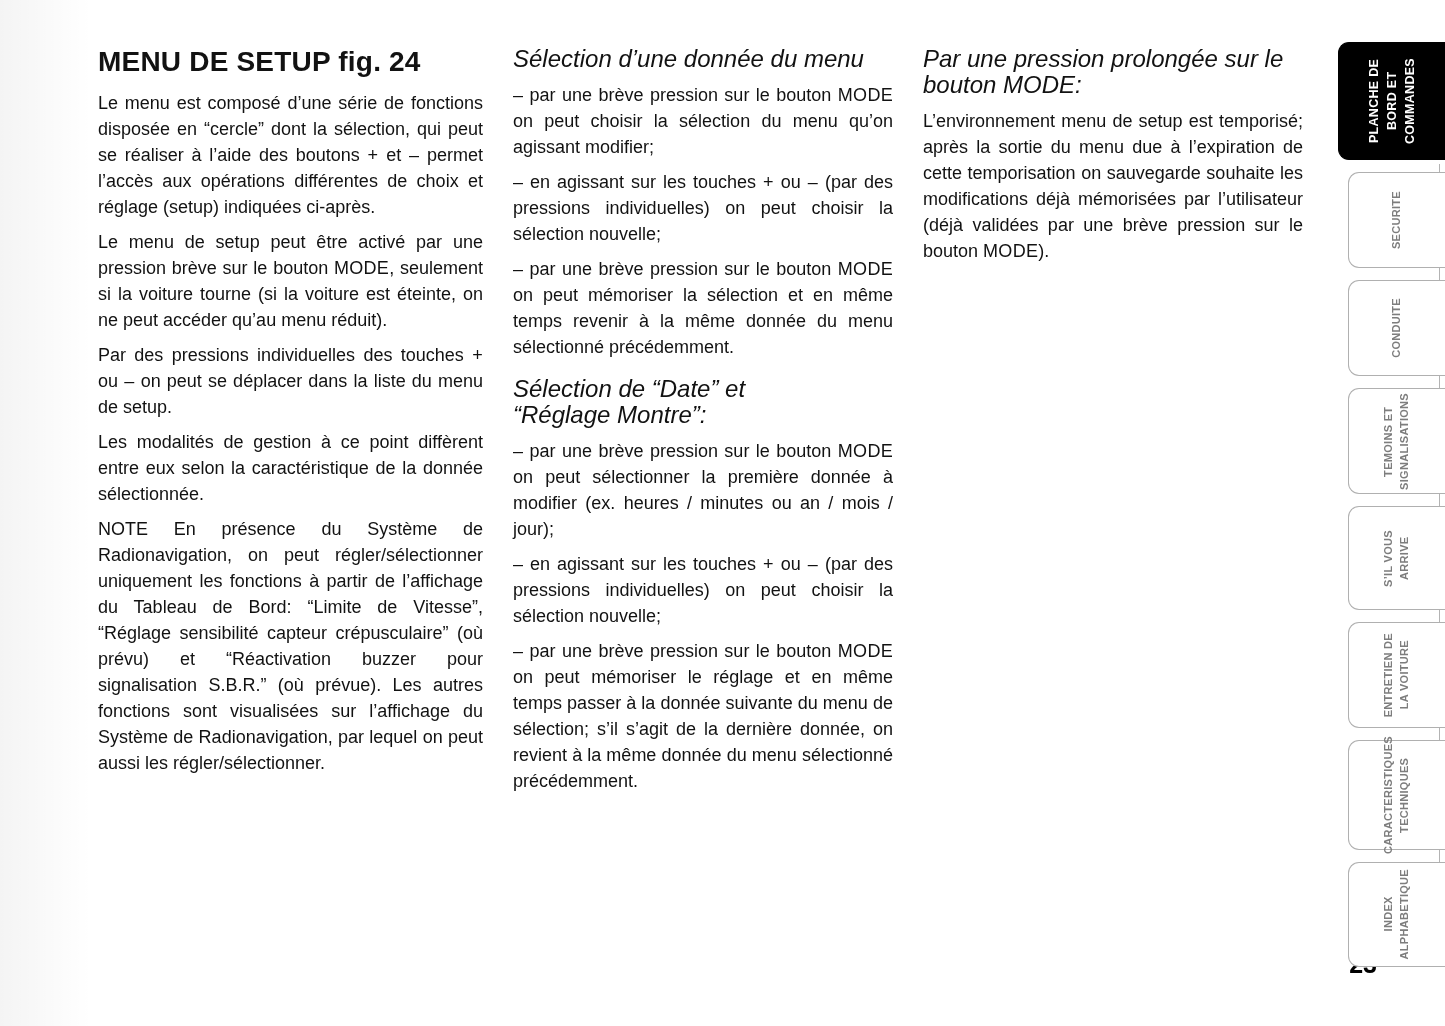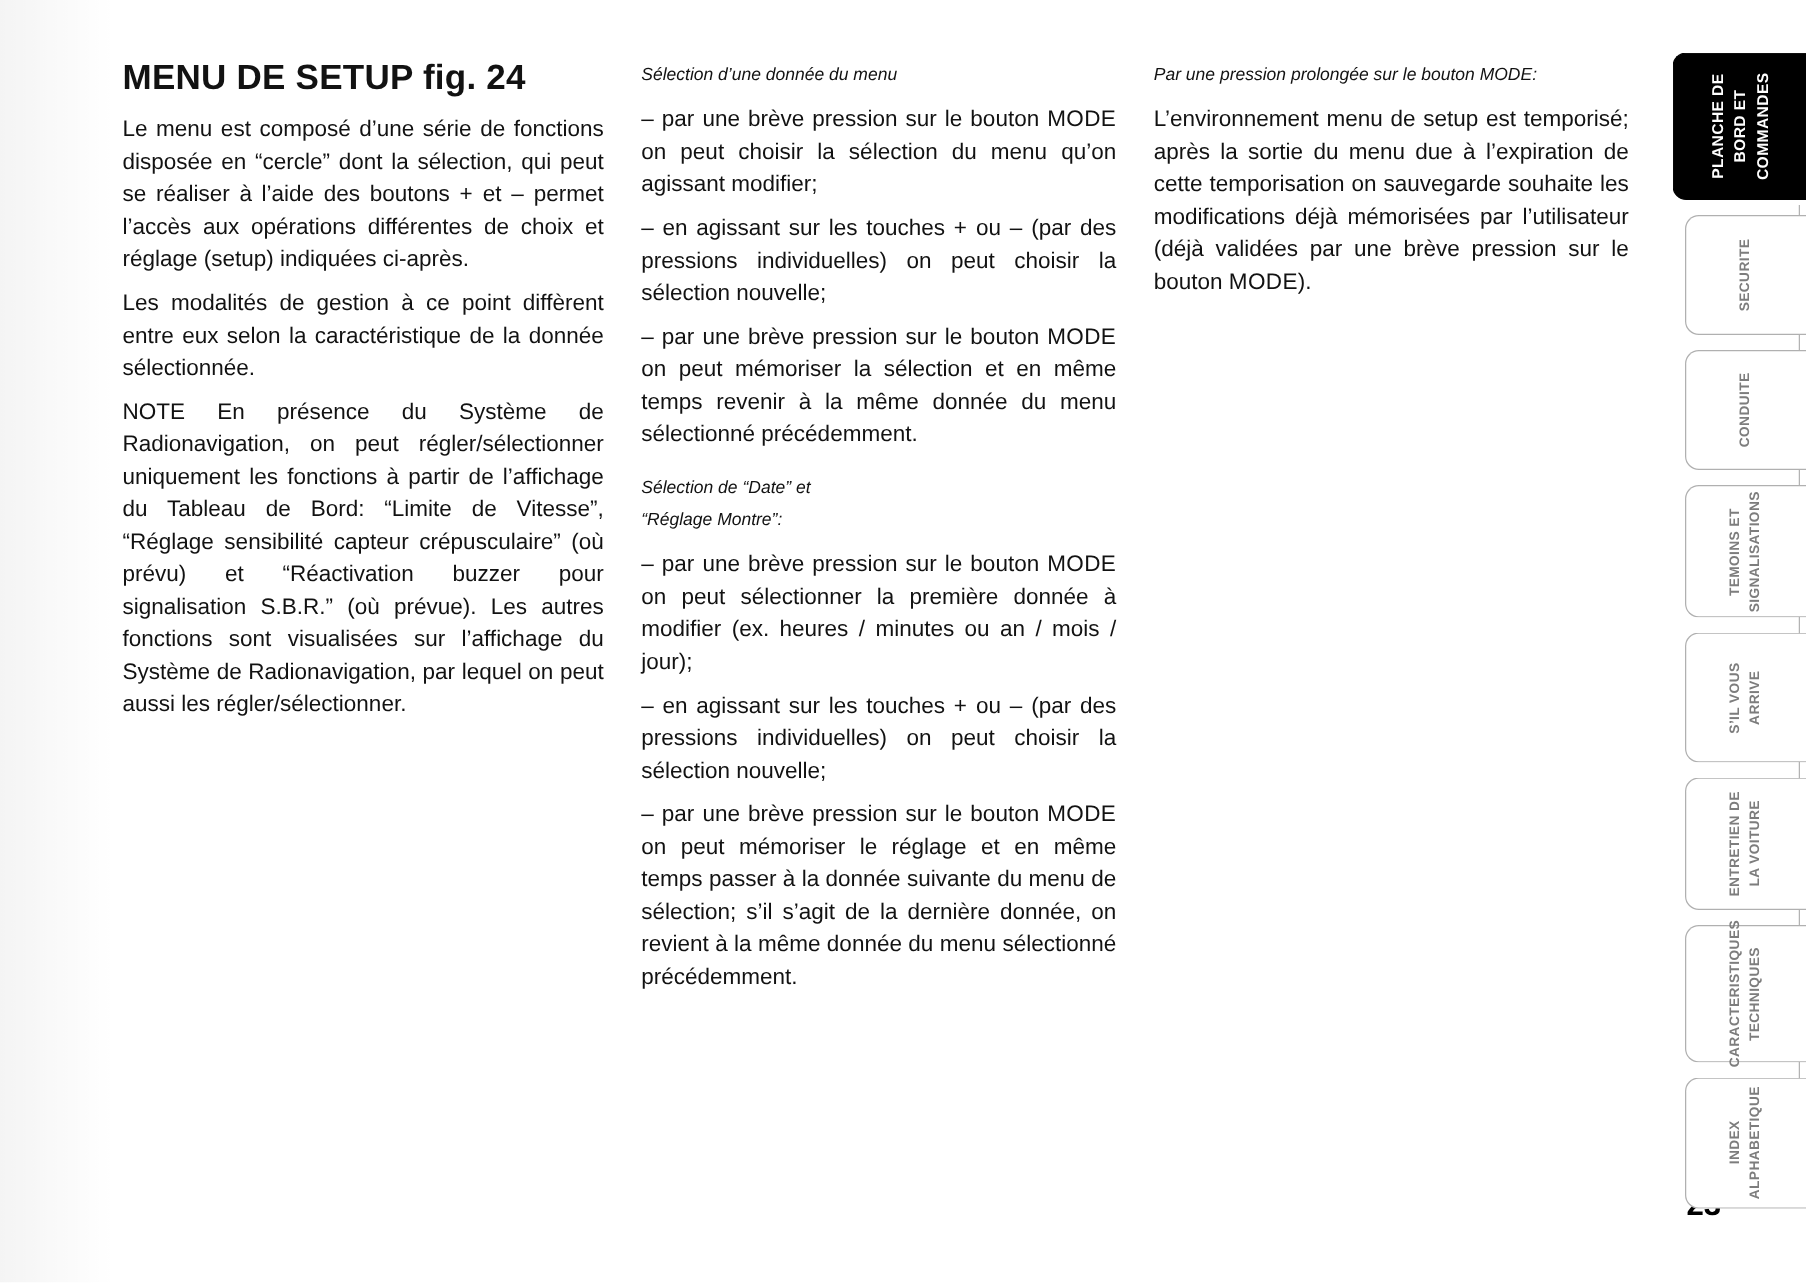--- a/index.html
+++ b/index.html
@@ -20,21 +20,21 @@
   .col{width:385px;}
   .col-2,.col-3{width:380px;}
   .col p{
     font-size:18px;line-height:26px;text-align:justify;
     margin:0 0 9px 0;
   }
   .title{
     font-size:28px;font-weight:bold;margin:2px 0 12px 0;letter-spacing:0.2px;
   }
   .ih{
-    font-style:italic;font-weight:normal;font-size:14px;
+    font-style:italic;font-weight:normal;font-size:24px;
     margin:16px 0 10px 0;line-height:26px;white-space:pre-line;
   }
   .ih.first{margin-top:2px;}
   .b{font-weight:normal;letter-spacing:0.3px;}
 
   .tabs{
     position:absolute;top:42px;right:0;z-index:2;
     display:flex;flex-direction:column;align-items:flex-end;
   }
   .tab{
@@ -75,20 +75,22 @@
 </head>
 <body>
 
 <div class="left-shade"></div>
 
 <main class="content">
 
   <section class="col col-1">
     <h2 class="title">MENU DE SETUP fig. 24</h2>
     <p><span>Le menu est composé d’une série de fonctions disposée en “cercle” dont la sélection, qui peut se réaliser à l’aide des boutons </span><span class="b">+</span><span> et </span><span class="b">–</span><span> permet l’accès aux opérations différentes de choix et réglage (setup) indiquées ci-après.</span></p>
+    <p><span>Le menu de setup peut être activé par une pression brève sur le bouton </span><span class="b">MODE</span><span>, seulement si la voiture tourne (si la voiture est éteinte, on ne peut accéder qu’au menu réduit).</span></p>
+    <p><span>Par des pressions individuelles des touches </span><span class="b">+</span><span> ou </span><span class="b">–</span><span> on peut se déplacer dans la liste du menu de setup.</span></p>
     <p><span>Les modalités de gestion à ce point diffèrent entre eux selon la caractéristique de la donnée sélectionnée.</span></p>
     <p><span>NOTE En présence du Système de Radionavigation, on peut régler/sélectionner uniquement les fonctions à partir de l’affichage du Tableau de Bord: “Limite de Vitesse”, “Réglage sensibilité capteur crépusculaire” (où prévu) et “Réactivation buzzer pour signalisation S.B.R.” (où prévue). Les autres fonctions sont visualisées sur l’affichage du Système de Radionavigation, par lequel on peut aussi les régler/sélectionner.</span></p>
   </section>
 
   <section class="col col-2">
     <h3 class="ih first">Sélection d’une donnée du menu</h3>
     <p><span>– par une brève pression sur le bouton </span><span class="b">MODE</span><span> on peut choisir la sélection du menu qu’on agissant modifier;</span></p>
     <p><span>– en agissant sur les touches </span><span class="b">+</span><span> ou </span><span class="b">–</span><span> (par des pressions individuelles) on peut choisir la sélection nouvelle;</span></p>
     <p><span>– par une brève pression sur le bouton </span><span class="b">MODE</span><span> on peut mémoriser la sélection et en même temps revenir à la même donnée du menu sélectionné précédemment.</span></p>
     <h3 class="ih">Sélection de “Date” et

